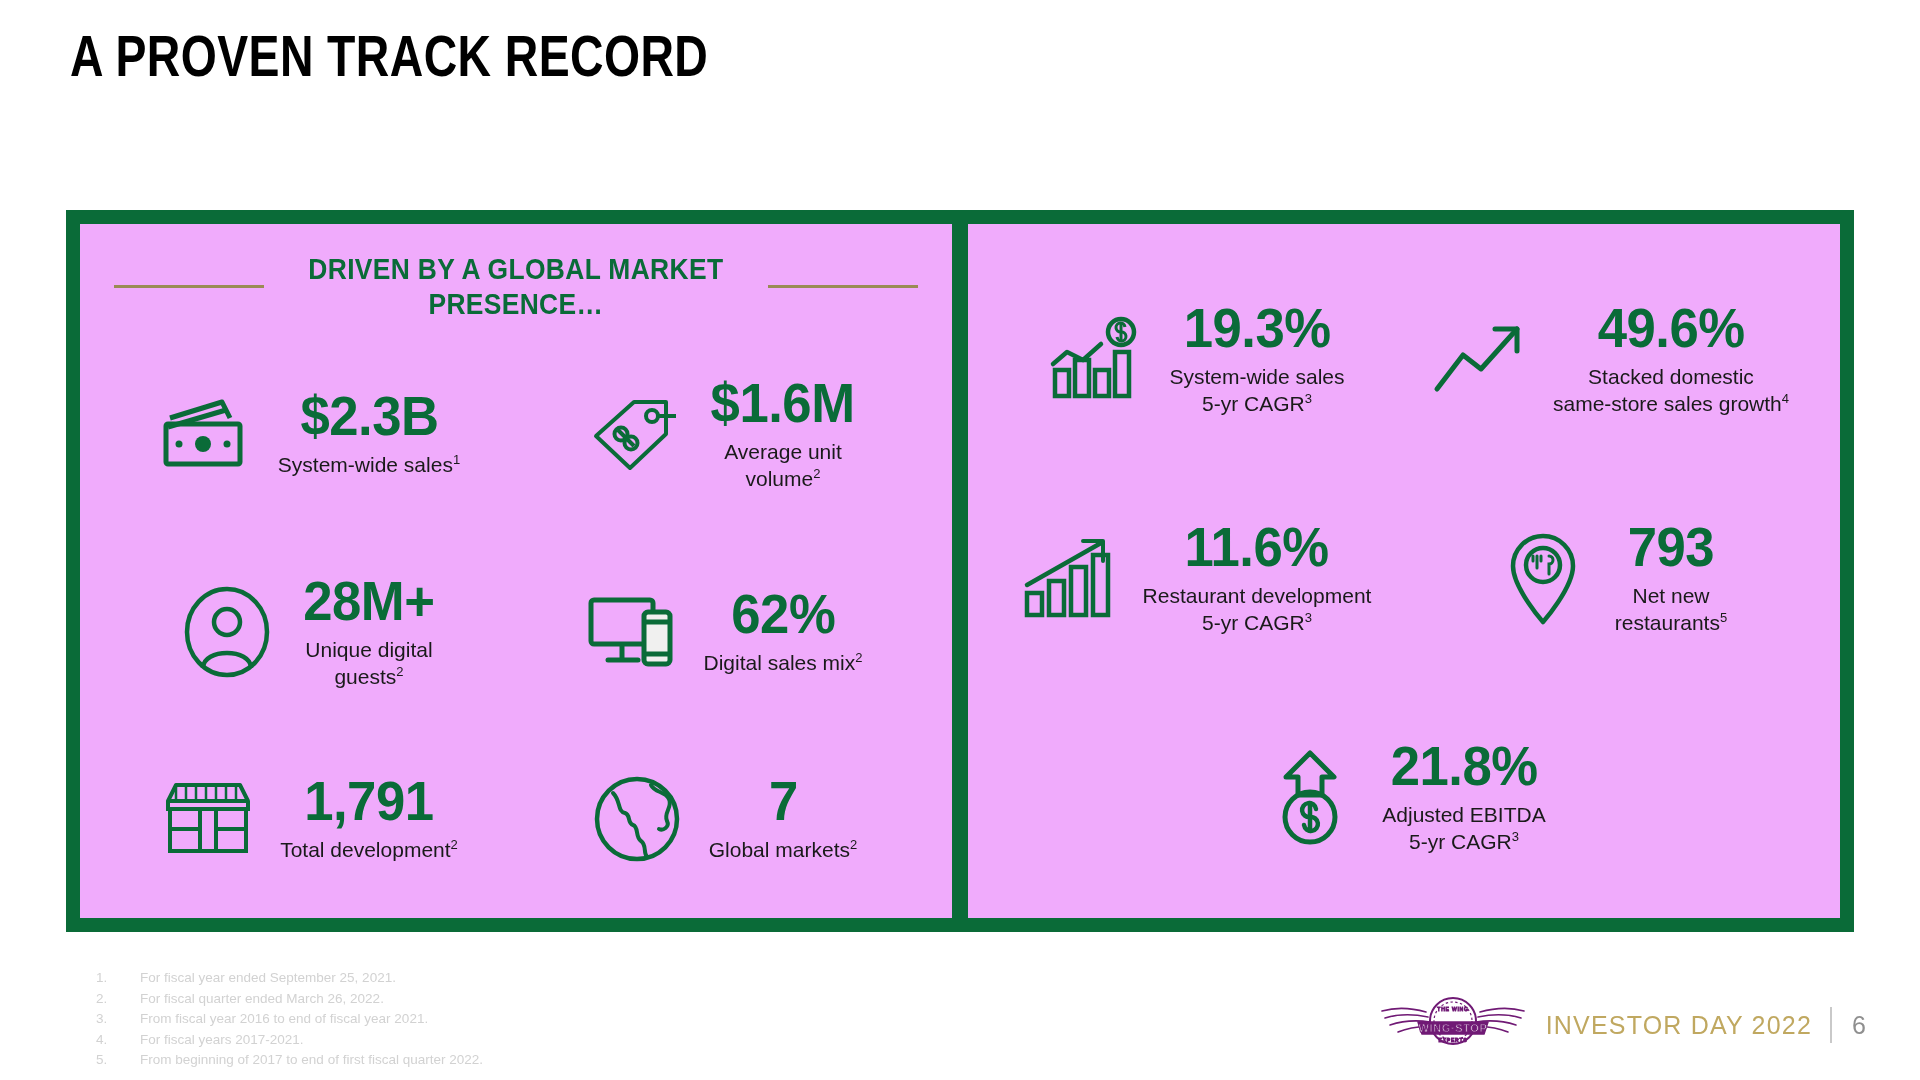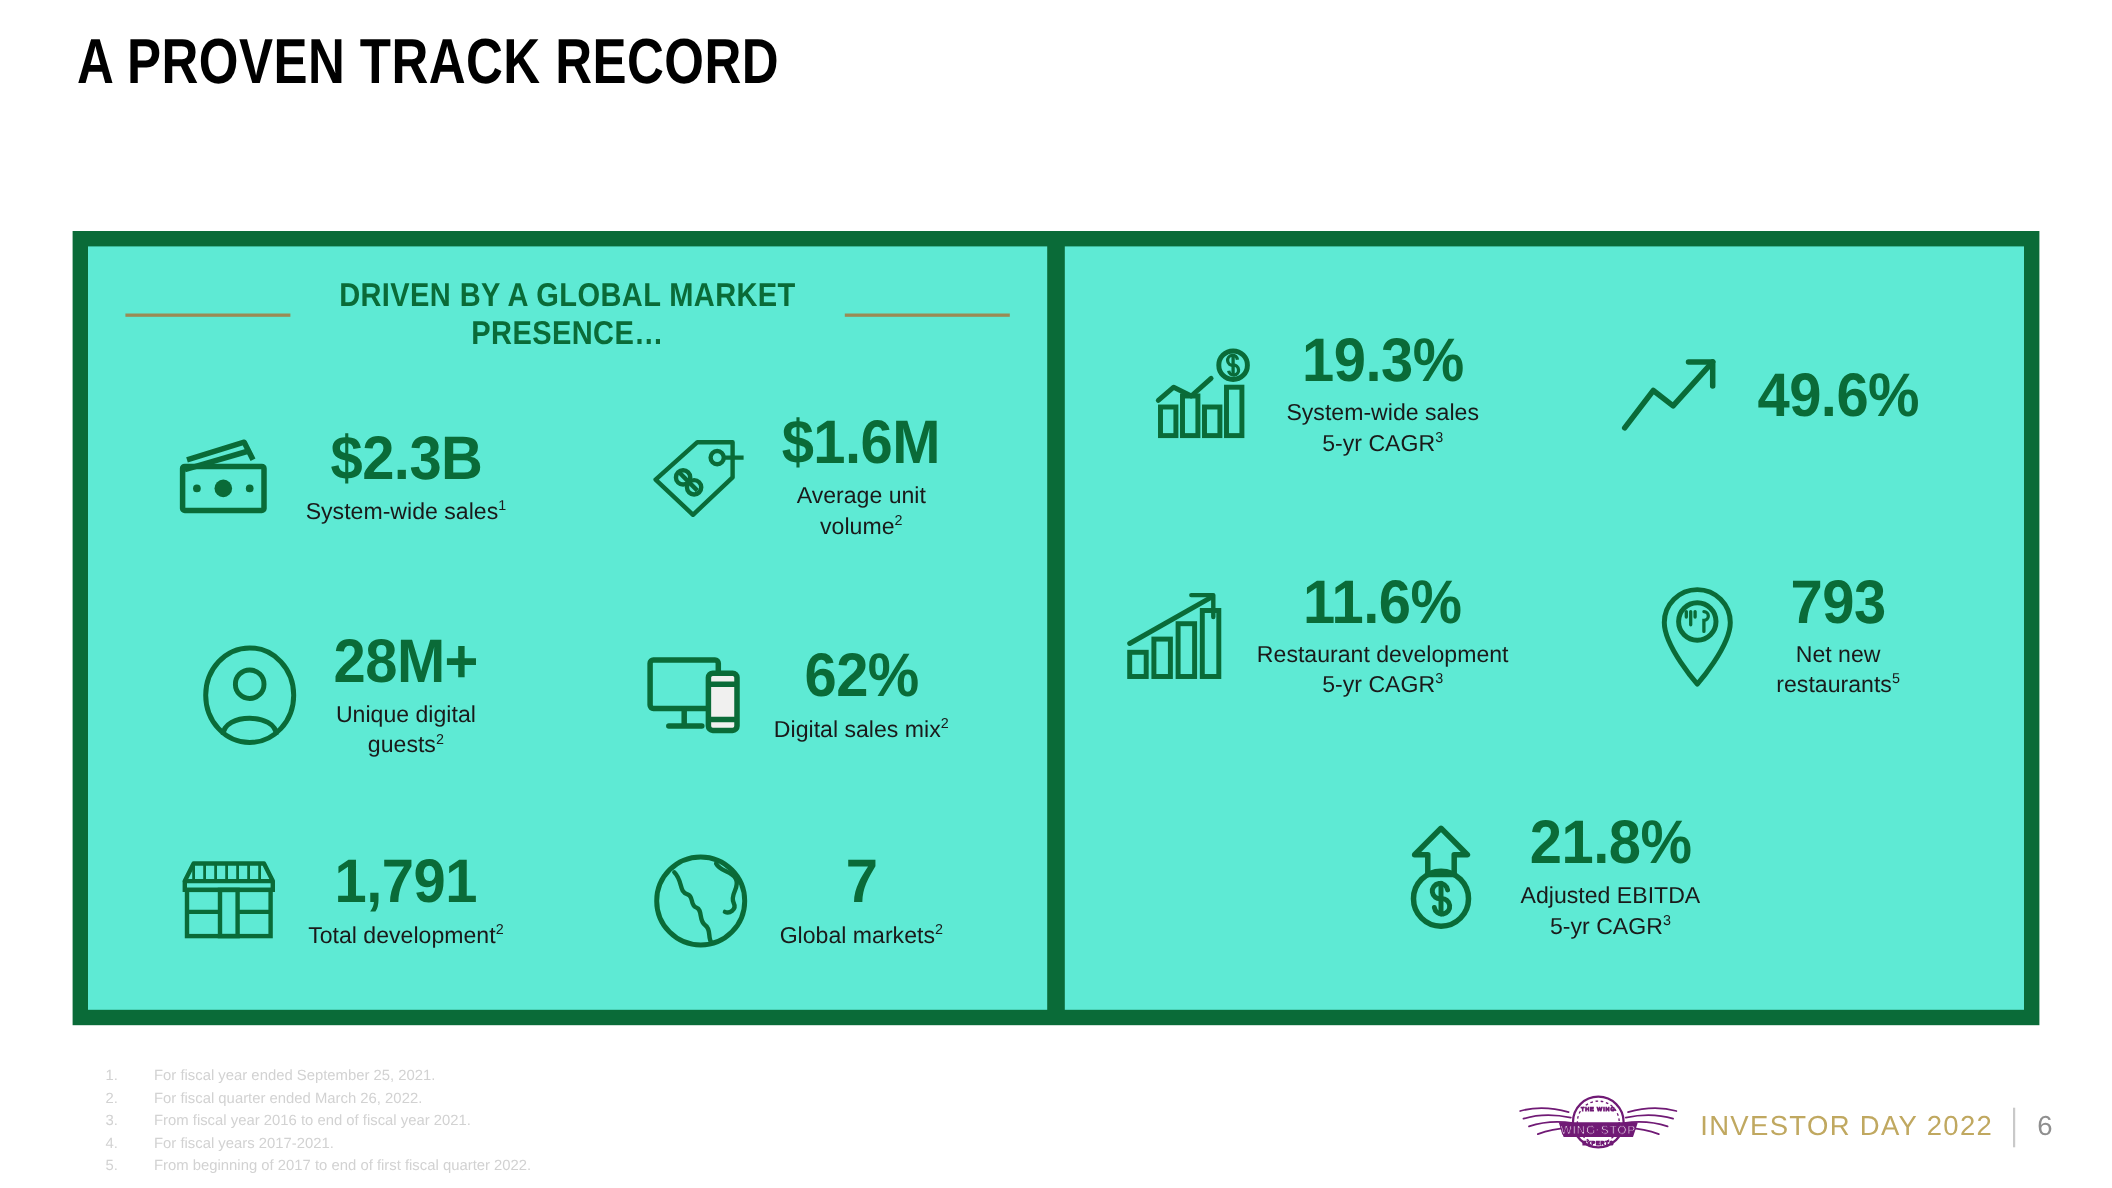--- a/index.html
+++ b/index.html
@@ -38,21 +38,21 @@
     top: 210px;
     width: 1788px;
     height: 722px;
     background: #0a6b38;
     box-sizing: border-box;
     display: flex;
     padding: 14px;
     gap: 16px;
   }
   .panel {
-    background: #5eead4;
+    background: #f0abfc;
     flex: 1 1 0;
     position: relative;
     box-sizing: border-box;
     padding: 28px 22px 14px 22px;
     display: flex;
     flex-direction: column;
   }
 
   
   .panel-head {
@@ -323,20 +323,22 @@
 
       <div class="stat">
         <div class="stat-icon">
           <svg width="96" height="76" viewBox="0 0 96 76" fill="none" stroke="currentColor" stroke-width="5" stroke-linecap="round" stroke-linejoin="round">
             <path d="M4 68 L30 34 L48 48 L84 8"></path>
             <path d="M62 8 L84 8 L84 30"></path>
           </svg>
         </div>
         <div class="stat-text">
           <div class="stat-value">49.6%</div>
+          <div class="stat-label"><span>Stacked domestic
+same-store sales growth</span><sup>4</sup></div>
         </div>
       </div>
 
       <div class="stat">
         <div class="stat-icon">
           <svg width="96" height="86" viewBox="0 0 96 86" fill="none" stroke="currentColor" stroke-width="4.5">
             <rect x="4" y="58" width="15" height="22"></rect>
             <rect x="26" y="46" width="15" height="34"></rect>
             <rect x="48" y="32" width="15" height="48"></rect>
             <rect x="70" y="20" width="15" height="60"></rect>

